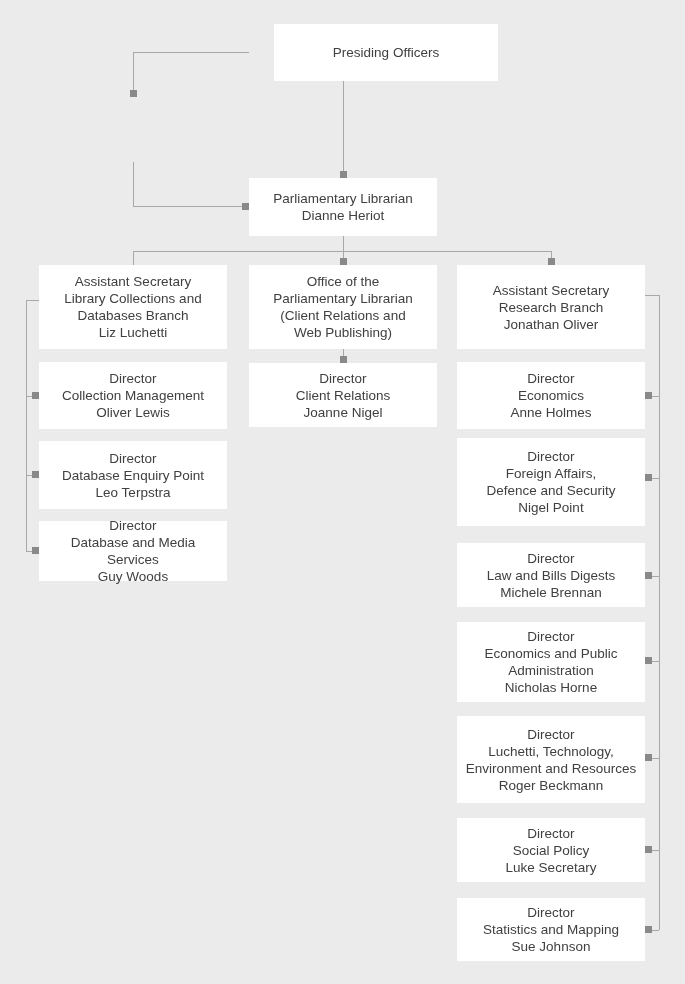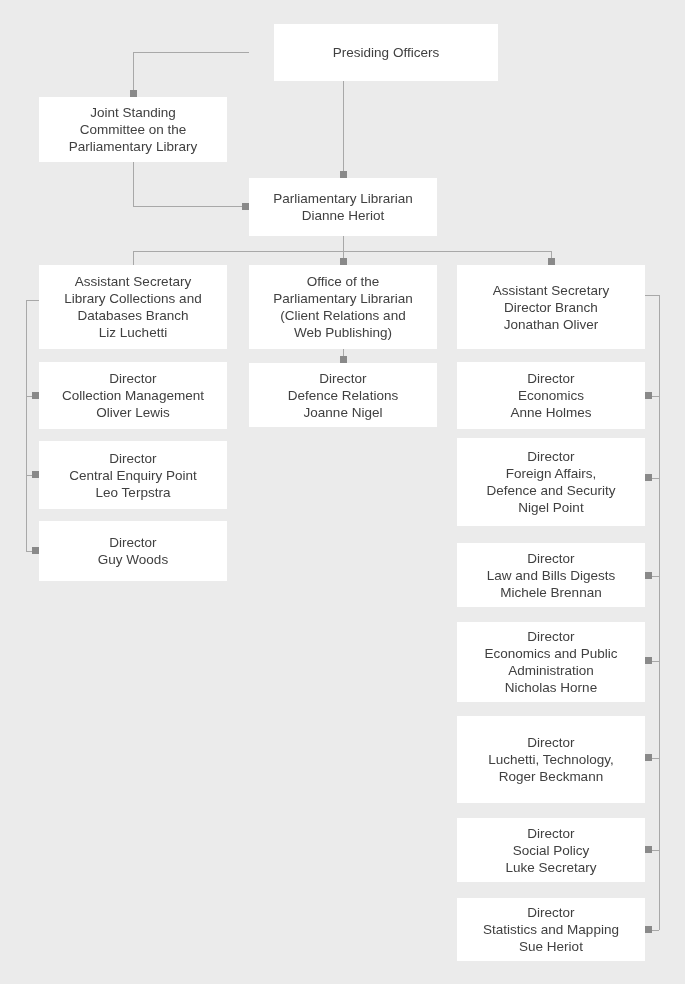--- a/index.html
+++ b/index.html
@@ -89,25 +89,20 @@
   <div class="marker" style="left:645px; top:754px;"></div>
   <div class="line h" style="left:645px; top:850px; width:14px;"></div>
   <div class="marker" style="left:645px; top:846px;"></div>
   <div class="line h" style="left:645px; top:930px; width:14px;"></div>
   <div class="marker" style="left:645px; top:926px;"></div>
 
   <div class="node" style="left:249px; top:24px; width:224px; height:57px;margin-left:25px;">
     <span>Presiding Officers</span>
   </div>
 
-  <div class="node" style="left:39px; top:97px; width:188px; height:65px;">
-    <span>Joint Standing</span>
-    <span>Committee on the</span>
-    <span>Parliamentary Library</span>
-  </div>
 
   <div class="node" style="left:249px; top:178px; width:188px; height:58px;">
     <span>Parliamentary Librarian</span>
     <span>Dianne Heriot</span>
   </div>
 
   <div class="node" style="left:39px; top:265px; width:188px; height:84px;">
     <span>Assistant Secretary</span>
     <span>Library Collections and</span>
     <span>Databases Branch</span>
@@ -116,44 +111,45 @@
 
   <div class="node" style="left:249px; top:265px; width:188px; height:84px;">
     <span>Office of the</span>
     <span>Parliamentary Librarian</span>
     <span>(Client Relations and</span>
     <span>Web Publishing)</span>
   </div>
 
   <div class="node" style="left:457px; top:265px; width:188px; height:84px;">
     <span>Assistant Secretary</span>
-    <span>Director Branch</span>
+    <span>Research Branch</span>
     <span>Jonathan Oliver</span>
   </div>
 
   <div class="node" style="left:39px; top:362px; width:188px; height:67px;">
     <span>Director</span>
     <span>Collection Management</span>
     <span>Oliver Lewis</span>
   </div>
 
   <div class="node" style="left:39px; top:441px; width:188px; height:68px;">
     <span>Director</span>
-    <span>Central Enquiry Point</span>
+    <span>Database Enquiry Point</span>
     <span>Leo Terpstra</span>
   </div>
 
   <div class="node" style="left:39px; top:521px; width:188px; height:60px;">
     <span>Director</span>
+    <span>Database and Media Services</span>
     <span>Guy Woods</span>
   </div>
 
   <div class="node" style="left:249px; top:363px; width:188px; height:64px;">
     <span>Director</span>
-    <span>Defence Relations</span>
+    <span>Client Relations</span>
     <span>Joanne Nigel</span>
   </div>
 
   <div class="node" style="left:457px; top:362px; width:188px; height:67px;">
     <span>Director</span>
     <span>Economics</span>
     <span>Anne Holmes</span>
   </div>
 
   <div class="node" style="left:457px; top:438px; width:188px; height:88px;">
@@ -172,28 +168,29 @@
   <div class="node" style="left:457px; top:622px; width:188px; height:80px;">
     <span>Director</span>
     <span>Economics and Public</span>
     <span>Administration</span>
     <span>Nicholas Horne</span>
   </div>
 
   <div class="node" style="left:457px; top:716px; width:188px; height:87px;">
     <span>Director</span>
     <span>Luchetti, Technology,</span>
+    <span>Environment and Resources</span>
     <span>Roger Beckmann</span>
   </div>
 
   <div class="node" style="left:457px; top:818px; width:188px; height:64px;">
     <span>Director</span>
     <span>Social Policy</span>
     <span>Luke Secretary</span>
   </div>
 
   <div class="node" style="left:457px; top:898px; width:188px; height:63px;">
     <span>Director</span>
     <span>Statistics and Mapping</span>
-    <span>Sue Heriot</span>
+    <span>Sue Johnson</span>
   </div>
 
 </div>
 
 </body></html>

